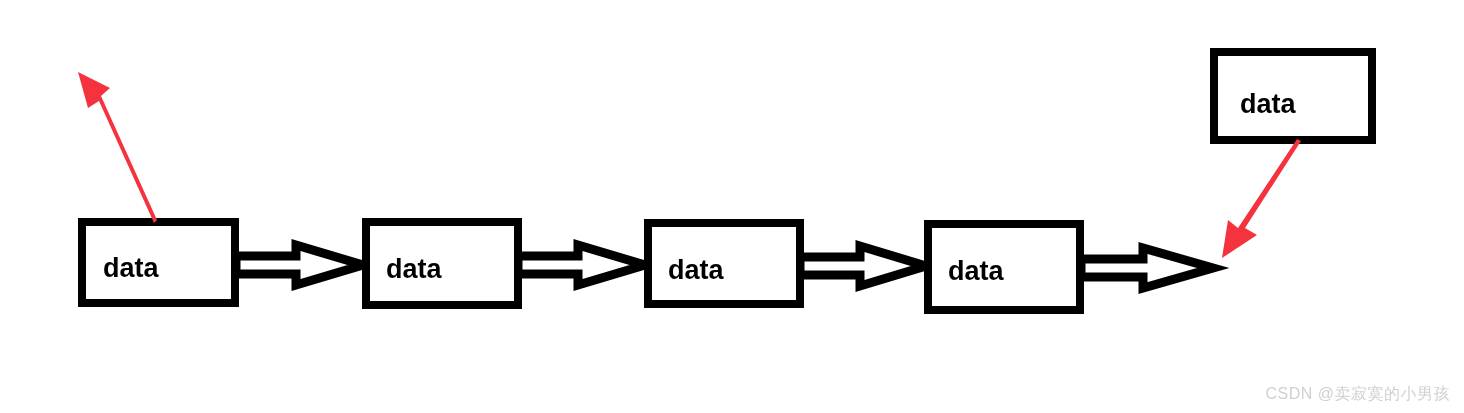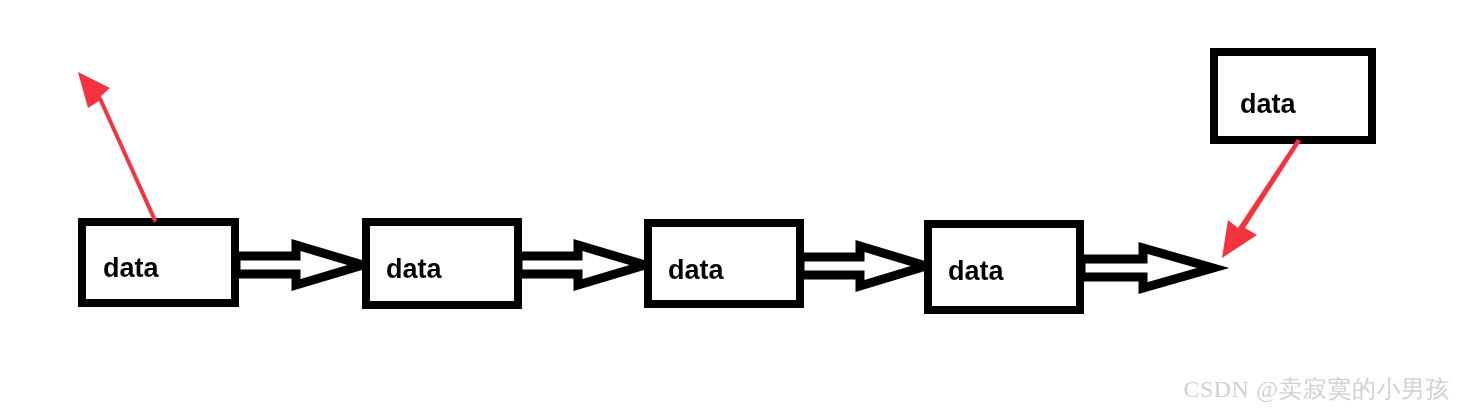--- a/index.html
+++ b/index.html
@@ -30,22 +30,22 @@
     font-family: "Liberation Sans", "DejaVu Sans", sans-serif;
     font-size: 27px;
     font-weight: bold;
     fill: #000000;
     dominant-baseline: middle;
   }
   .watermark-text {
     position: absolute;
     right: 14px;
     bottom: 8px;
-    font-family: Liberation Serif, serif;
-    font-size: 24px;
+    font-family: Liberation Sans, sans-serif;
+    font-size: 16px;
     color: #d0d0d0;
     letter-spacing: 0.5px;
     white-space: nowrap;
     user-select: none;
   }
 </style>
 </head>
 <body>
 
 <div id="canvas">

